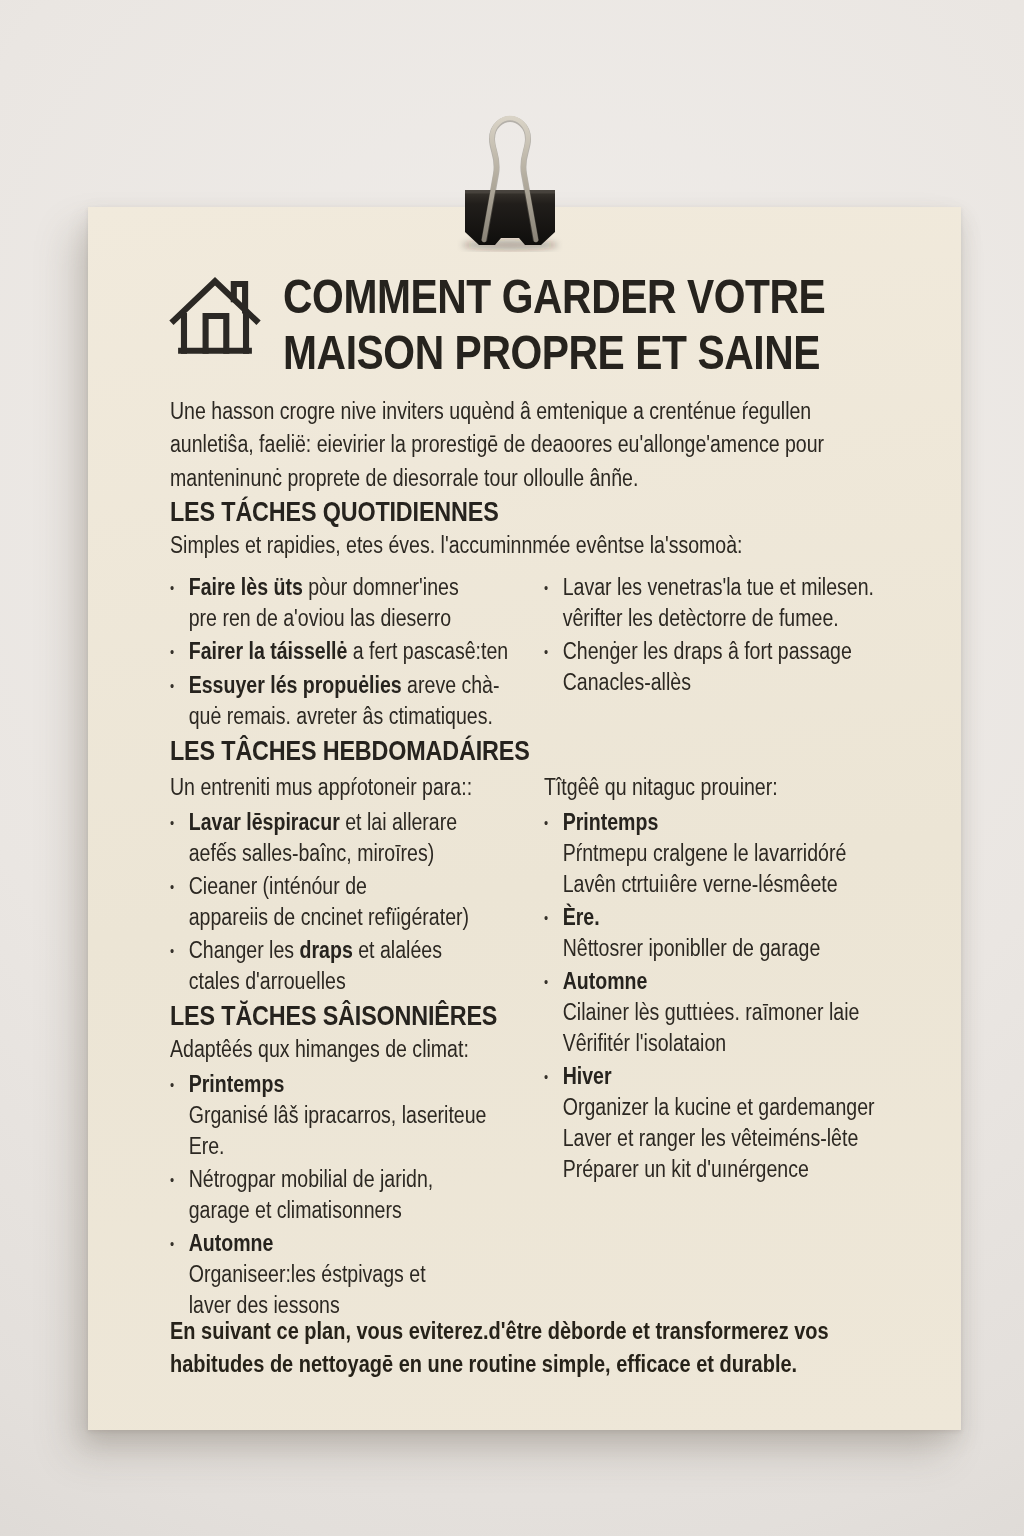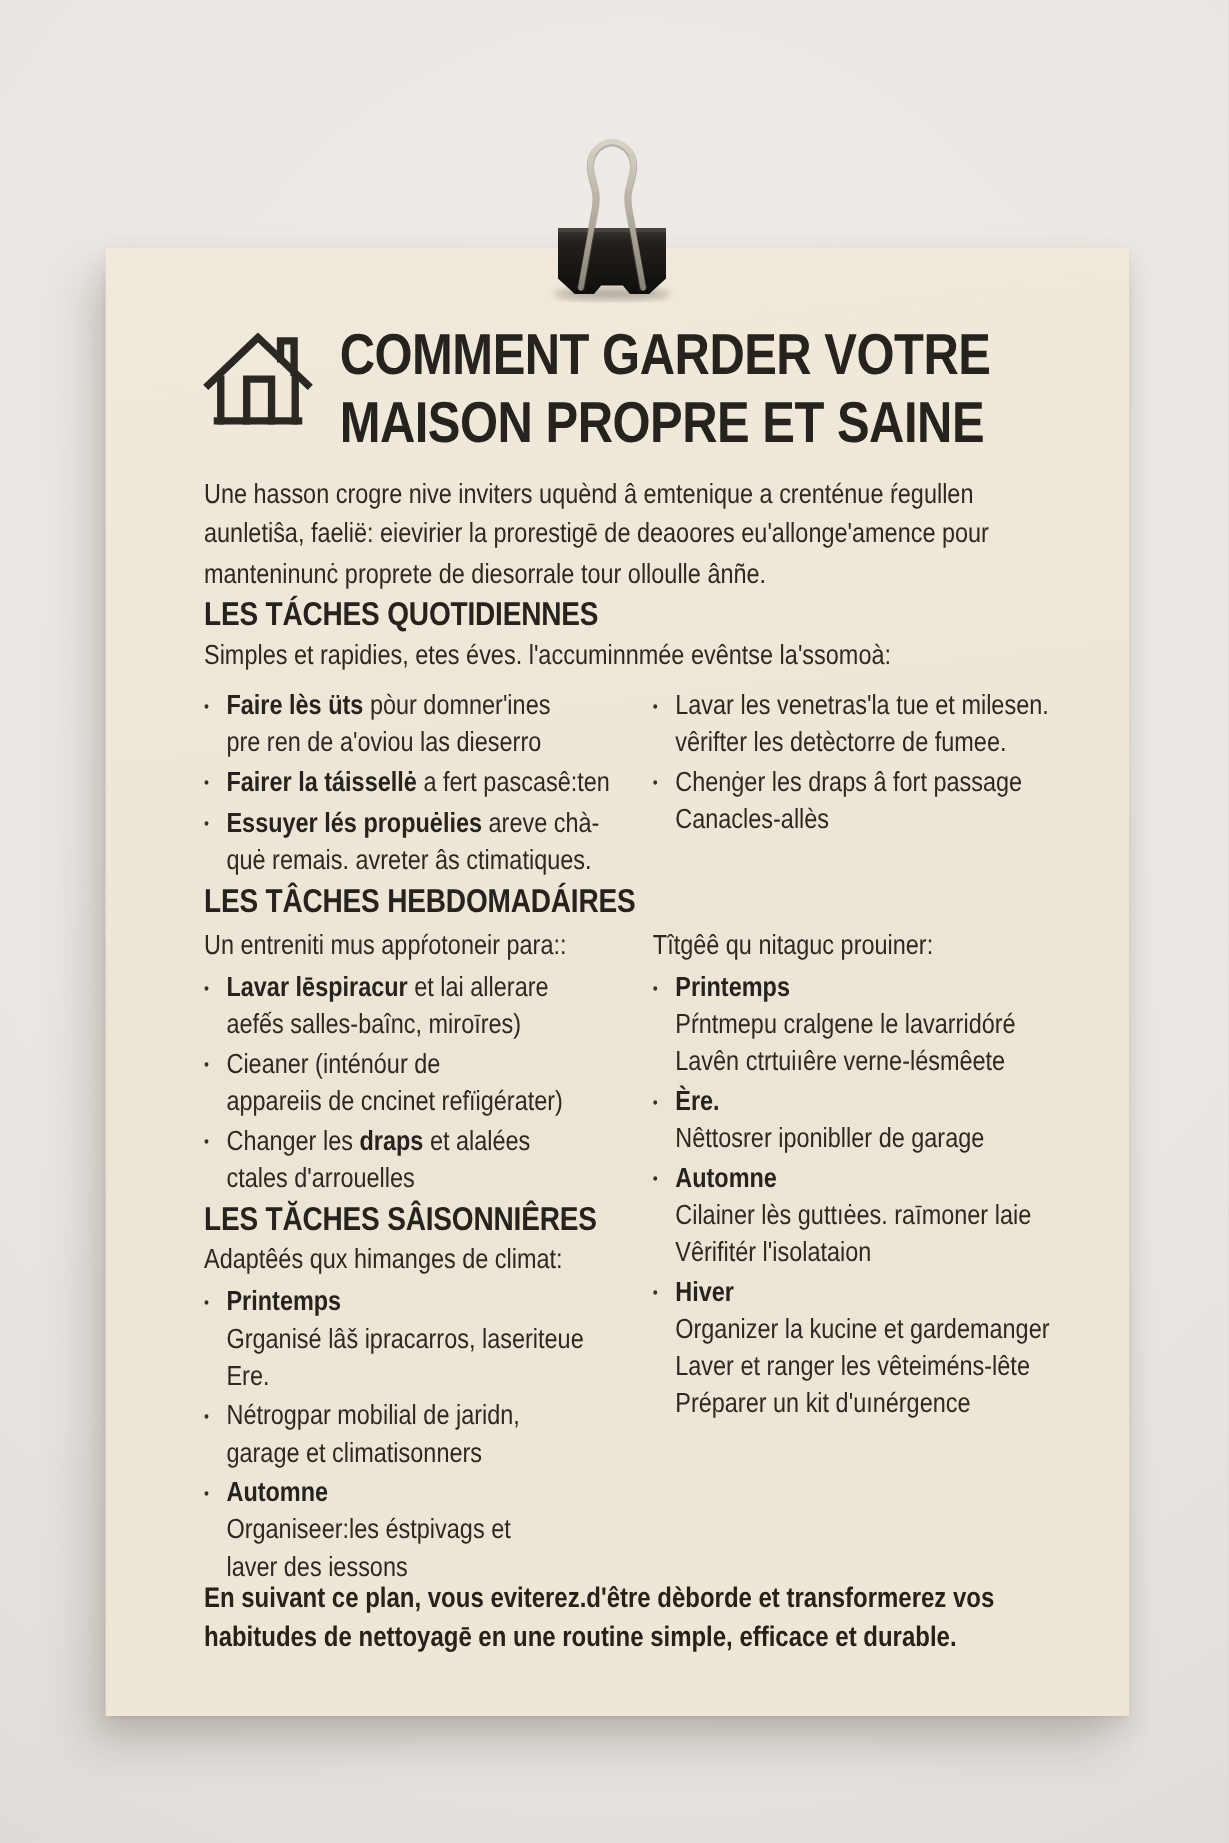--- a/index.html
+++ b/index.html
@@ -9,20 +9,21 @@
       radial-gradient(130% 95% at 52% 30%, #f0edea 0%, #eae6e2 48%, #e3dfdb 75%, #d7d3cf 100%);
     font-family:"Liberation Sans","DejaVu Sans",sans-serif;
   }
   .paper{
     position:absolute;left:88px;top:207px;width:853px;height:1223px;
     background:linear-gradient(173deg,#f1eadc 0%,#ece5d5 55%,#eee7d8 100%);
     box-shadow:
       -16px 24px 36px rgba(96,86,72,.22),
       0 10px 20px rgba(96,86,72,.16),
       0 2px 4px rgba(96,86,72,.12);
+    padding-left: 20px;
   }
   .house{position:absolute;left:80px;top:60px;width:94px;height:98px;}
   .condense{
     position:absolute;left:82px;top:58px;width:853px;
     transform:scaleX(0.85);transform-origin:0 0;
     color:#2c2822;
   }
   .title{
     margin:4px 0 0 133px;
     font-size:48px;line-height:56px;font-weight:800;letter-spacing:-.5px;

